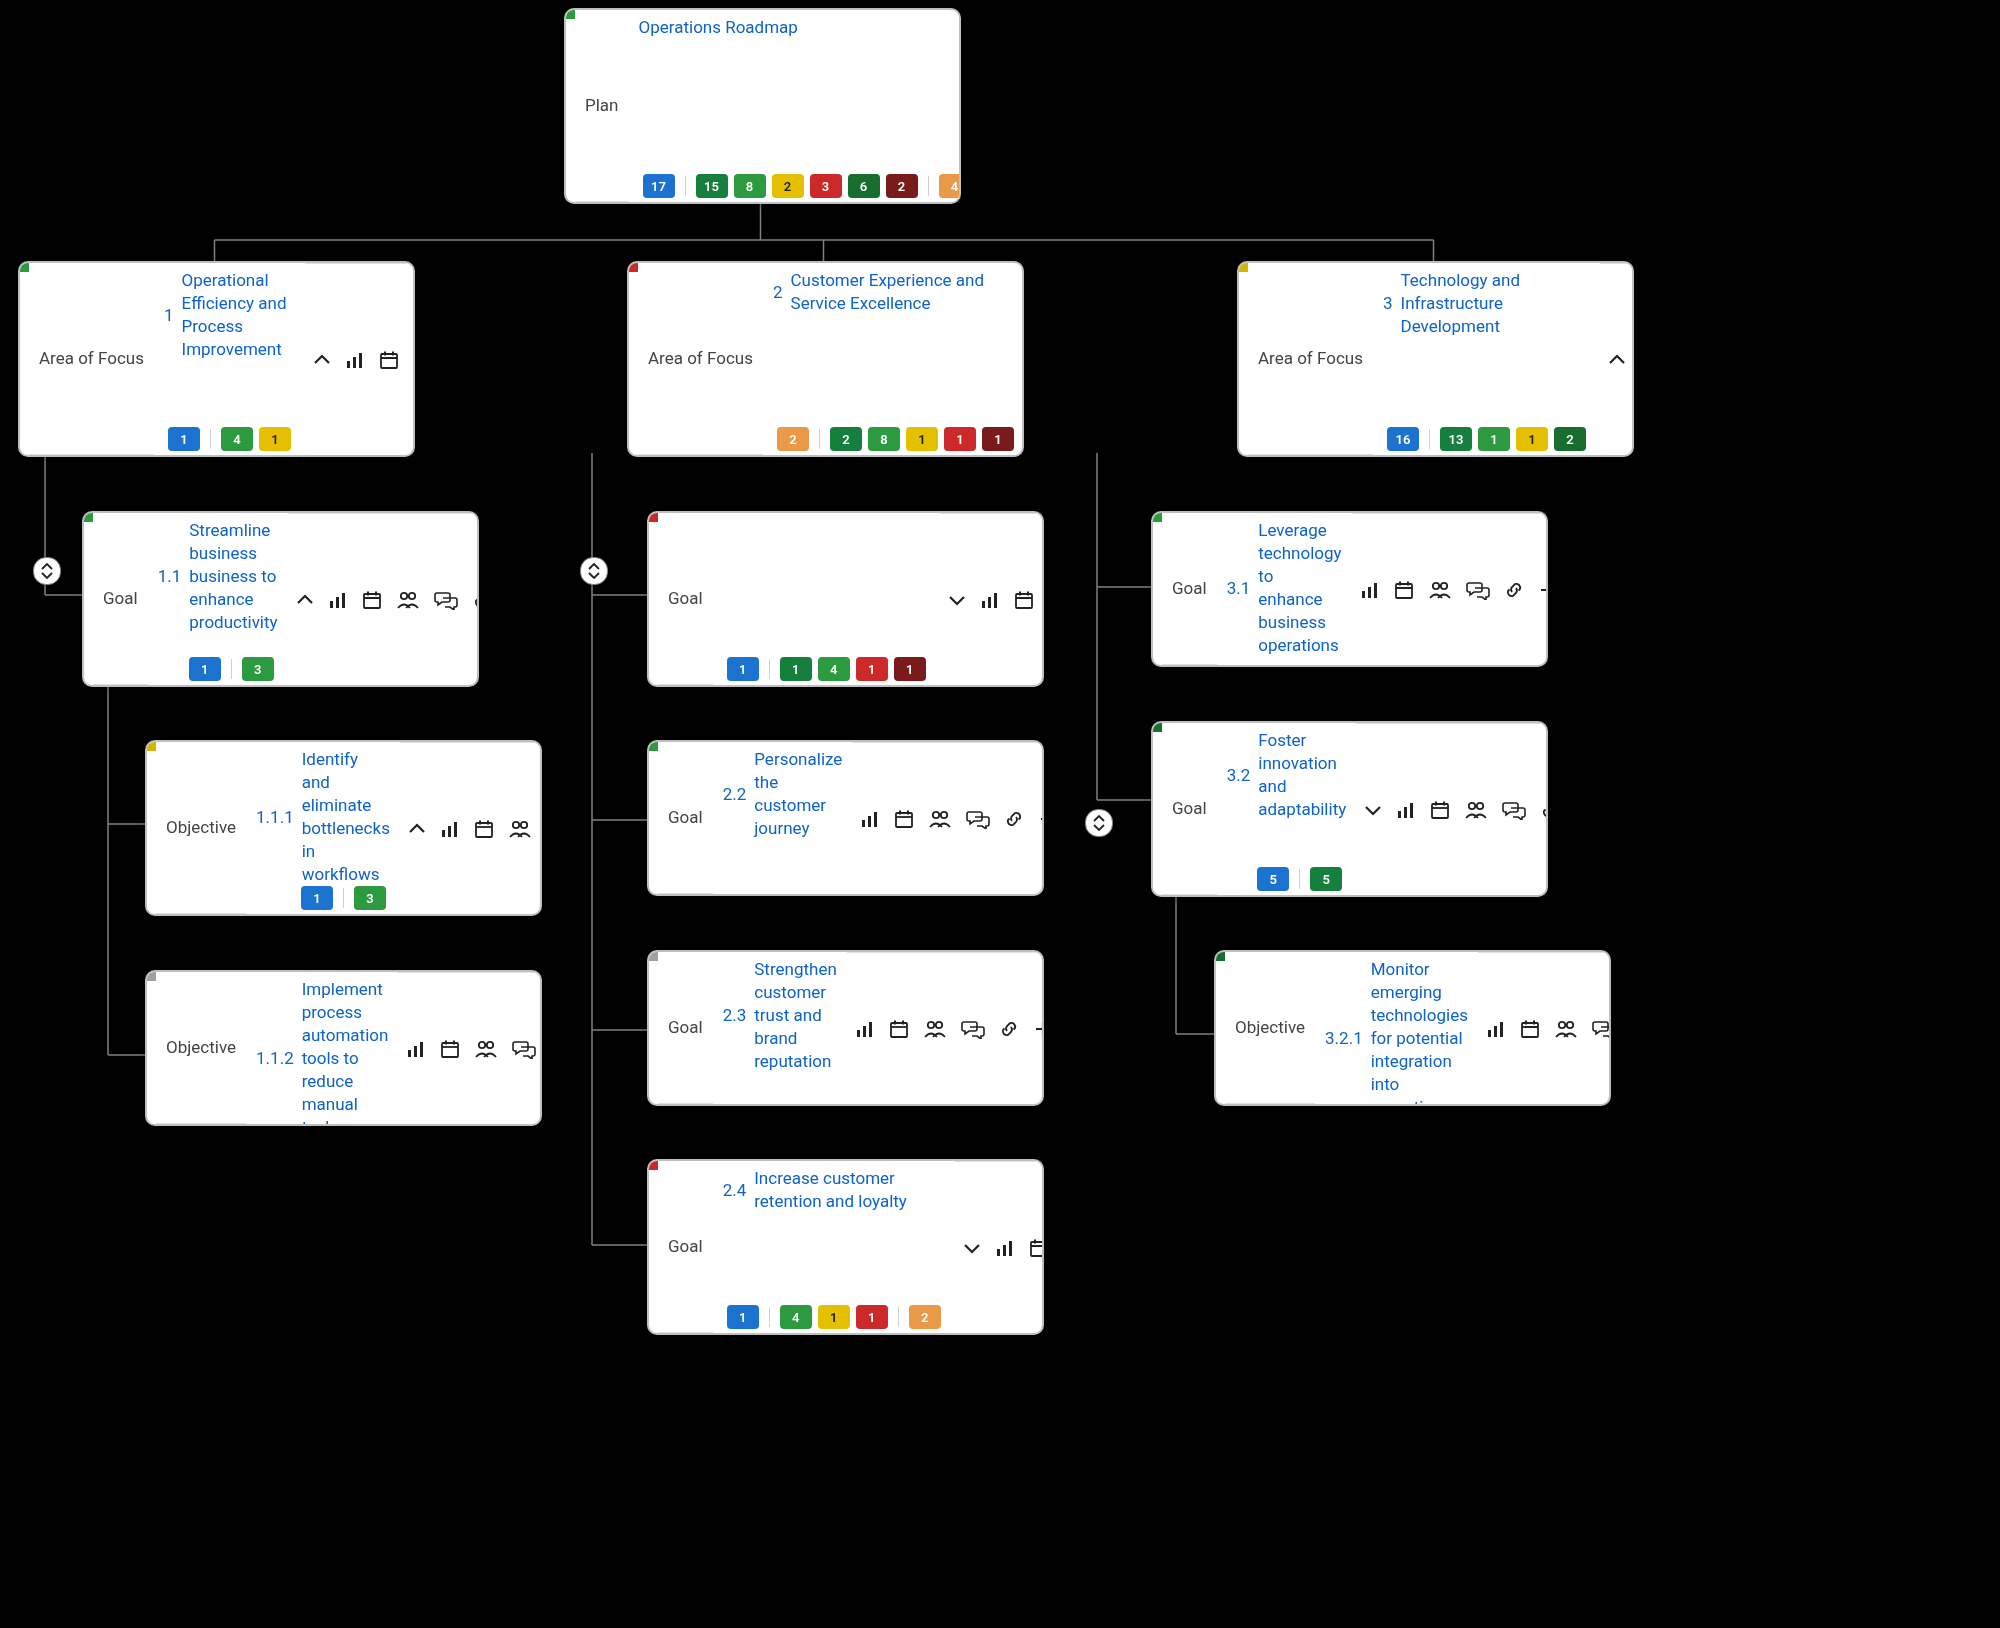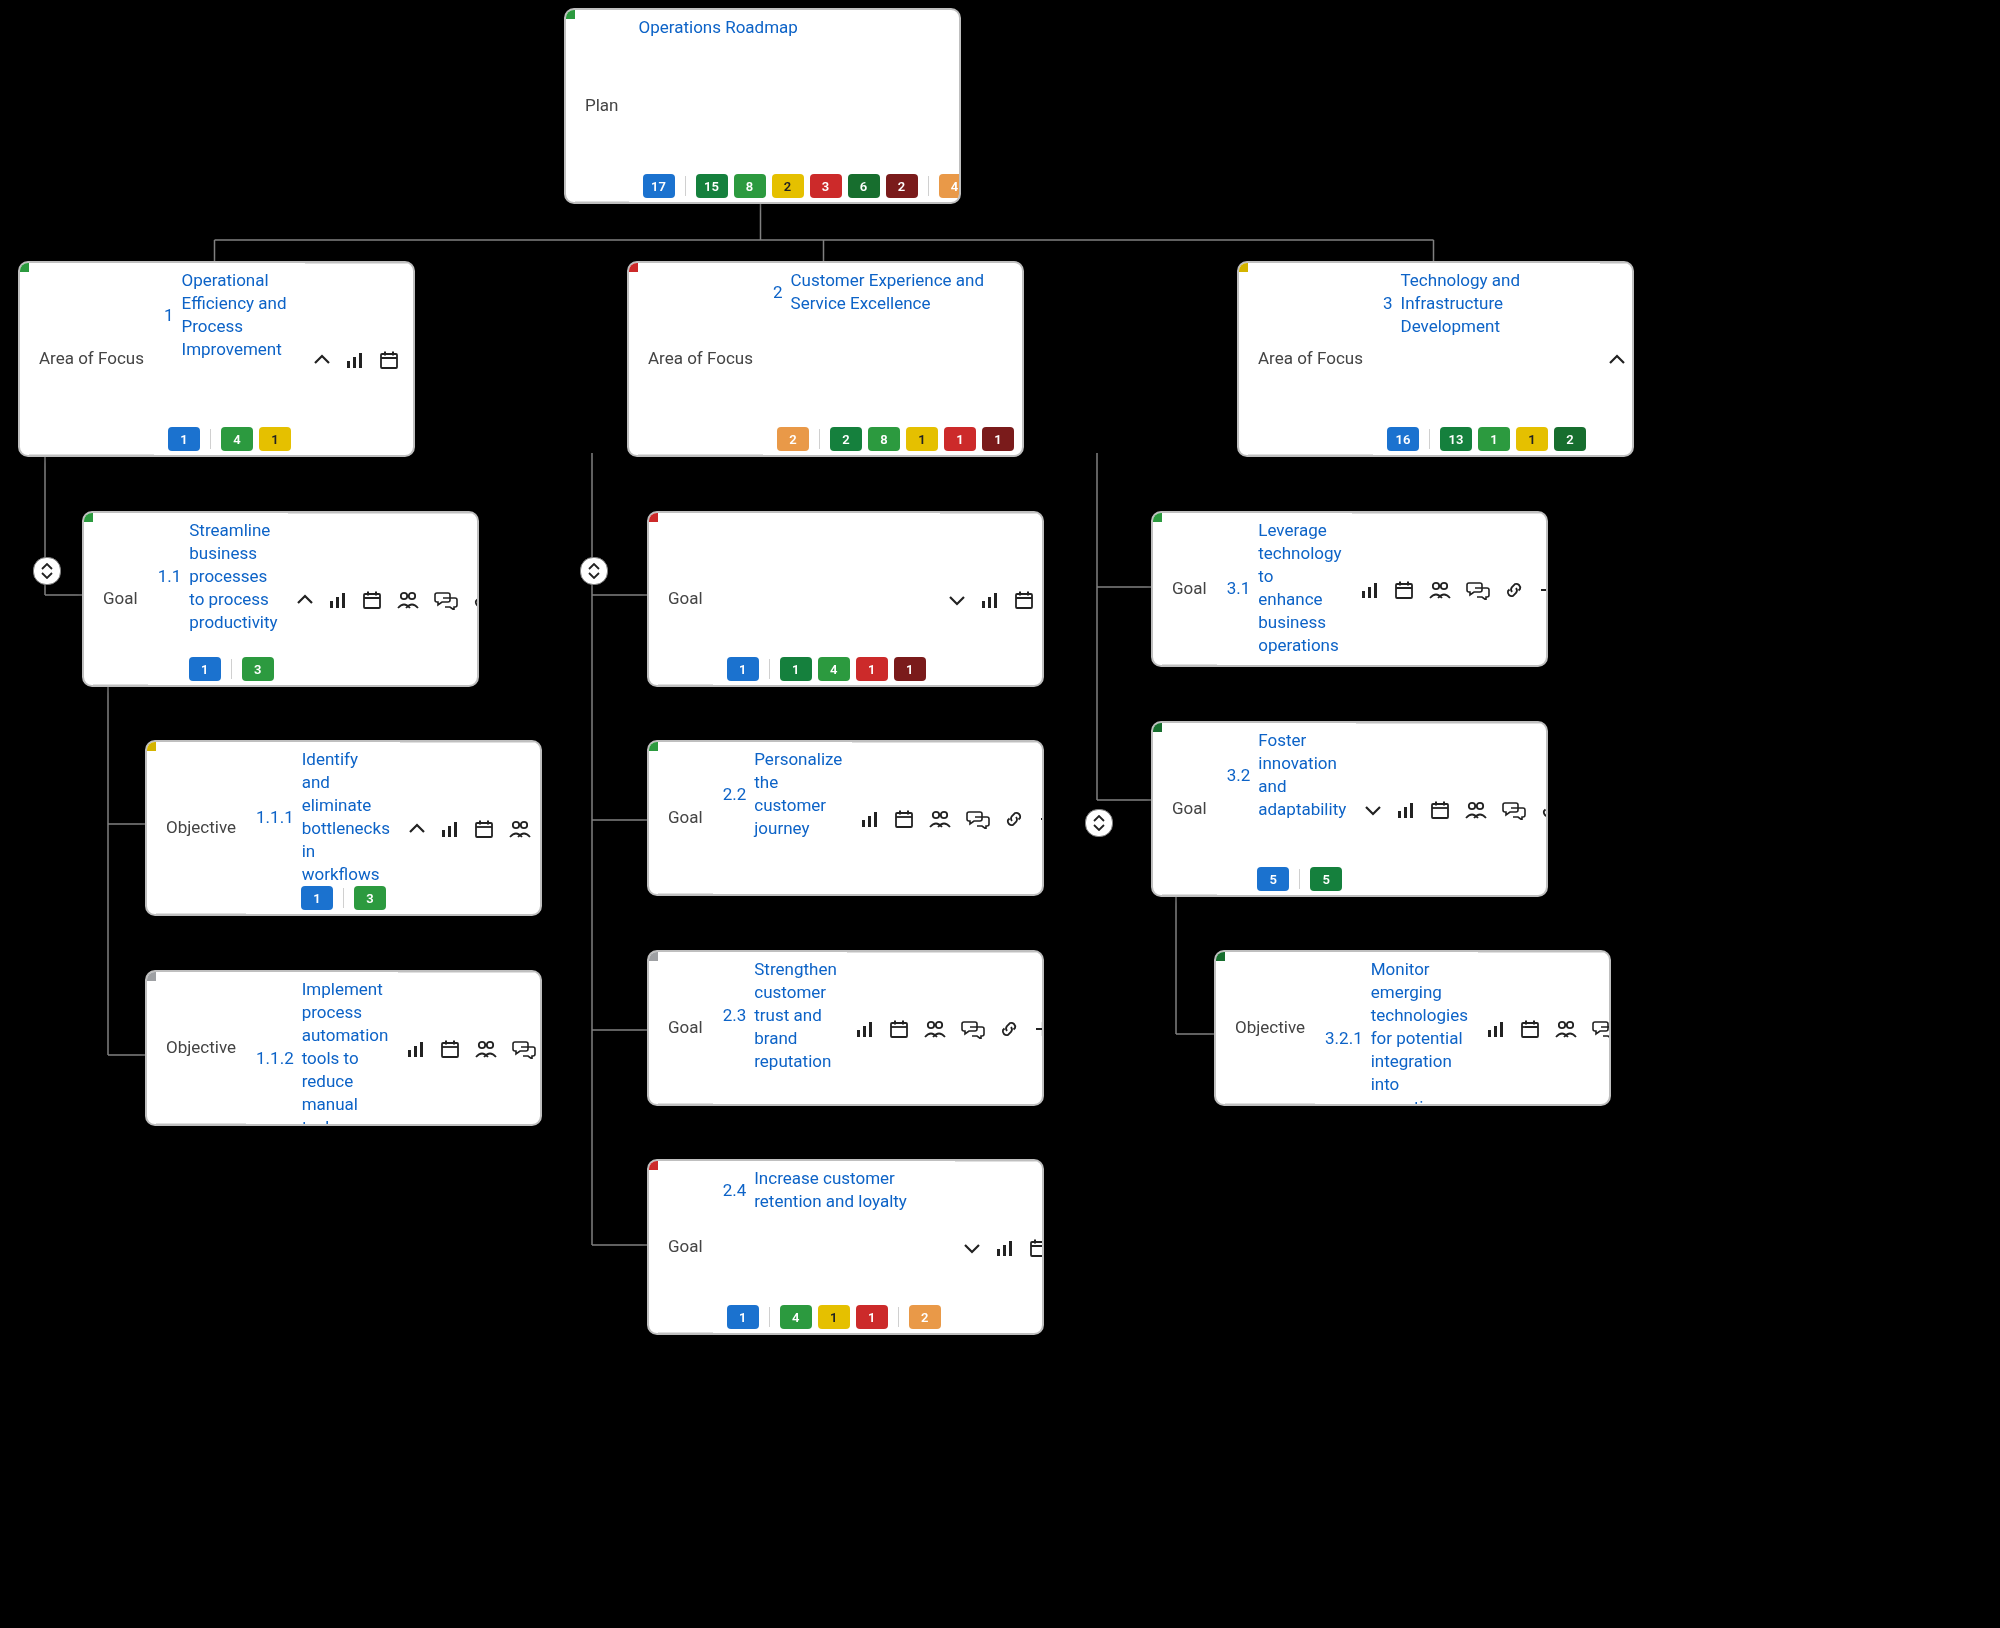--- a/index.html
+++ b/index.html
@@ -373,21 +373,21 @@
       </div>
       <div class="card" style="left: 82px; top: 511px; width: 393px; height: 172px;">
         <div class="bar" style="background:#2c9a3f"></div>
         <div class="type-row">
           <span>Goal</span>
           <span class="ui-spacer"></span>
         </div>
         <div class="body">
           <div class="row-title">
             <span class="num">1.1</span>
-            <span class="title">Streamline business processes to process productivity</span>
+            <span class="title">Streamline business business to enhance productivity</span>
           </div>
           <div class="spacer-body"></div>
           <div class="badges">
             <span class="badge b-blue">1</span>
             <span class="badge-sep"></span>
             <span class="badge b-green">3</span>
           </div>
         </div>
         <div class="footer">
           <div class="group-left">

